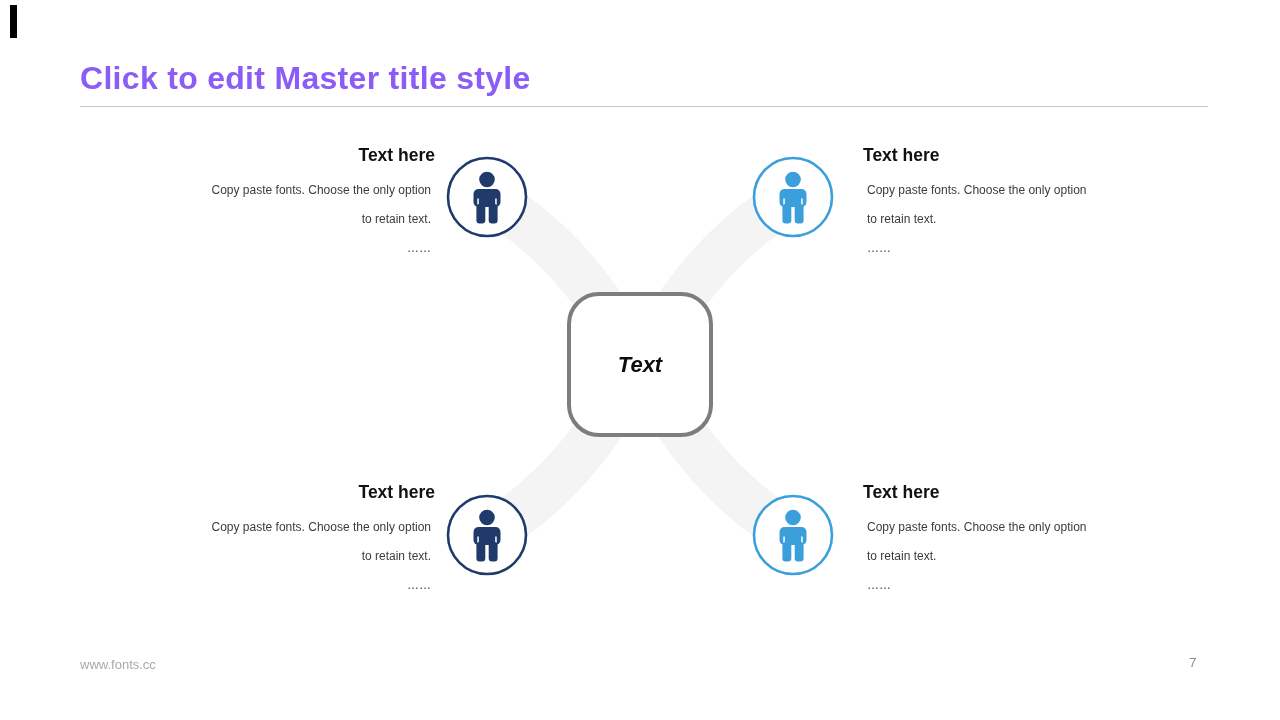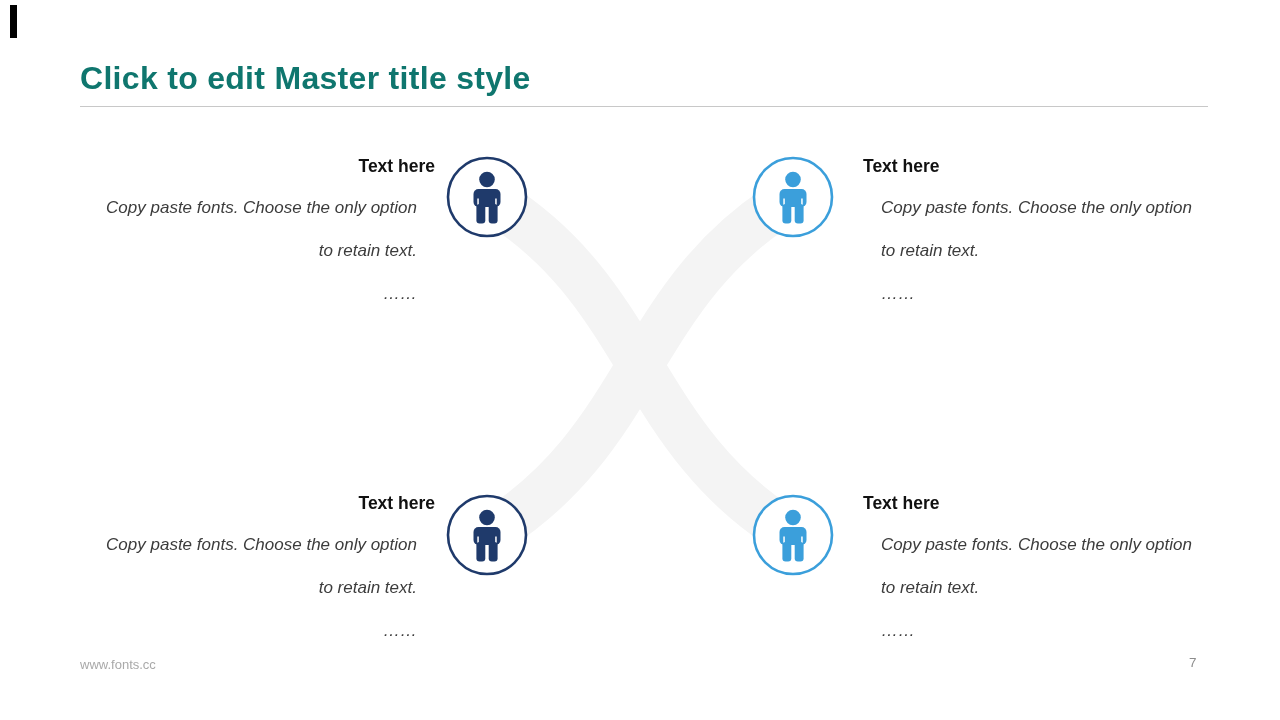--- a/index.html
+++ b/index.html
@@ -3,28 +3,28 @@
 <meta charset="utf-8">
 <style>
   html,body{margin:0;padding:0;}
   body{width:1280px;height:720px;background:#ffffff;overflow:hidden;
        font-family:"Liberation Sans", sans-serif;position:relative;}
   .slide{position:absolute;inset:0;background:#ffffff;}
 
   .corner-bar{position:absolute;left:10px;top:5px;width:7px;height:33px;background:#000;}
 
   .title{position:absolute;left:80px;top:60px;width:1130px;margin:0;
-         font-size:32px;font-weight:700;color:#0f766e;letter-spacing:.3px;}
+         font-size:32px;font-weight:700;color:#8b5cf6;letter-spacing:.3px;}
   .title-rule{position:absolute;left:80px;top:106px;width:1128px;height:1px;background:#c8c8c8;}
 
   .diagram-svg{position:absolute;left:0;top:0;z-index:1;}
 
   .quad{position:absolute;width:360px;z-index:2;}
-  .quad h3{margin:12px 0 12px 0;font-size:17.5px;font-weight:700;color:#111;}
-  .quad p{margin:18px;font-size:17px;line-height:25px;color:#3c3c3c;font-style:italic;}
+  .quad h3{margin:1px 0 12px 0;font-size:17.5px;font-weight:700;color:#111;}
+  .quad p{margin:4px;font-size:12px;line-height:25px;color:#3c3c3c;}
   .q-tl{left:75px;top:144px;text-align:right;}
   .q-tr{left:863px;top:144px;text-align:left;}
   .q-bl{left:75px;top:481px;text-align:right;}
   .q-br{left:863px;top:481px;text-align:left;}
 
   .center-shape{position:absolute;left:567px;top:292px;width:146px;height:145px;
       box-sizing:border-box;border:4px solid #7d7d7d;border-radius:32px;background:#fff;
       display:flex;align-items:center;justify-content:center;z-index:3;}
   .center-shape span{font-size:22px;font-weight:700;font-style:italic;color:#0d0d0d;}
 
@@ -98,17 +98,20 @@
     <p>……</p>
   </div>
 
   <div class="quad q-br">
     <h3>Text here</h3>
     <p>Copy paste fonts. Choose the only option</p>
     <p>to retain text.</p>
     <p>……</p>
   </div>
 
+  <div class="center-shape">
+    <span>Text</span>
+  </div>
 
   <div class="footer-url">www.fonts.cc</div>
   <div class="page-number">7</div>
 
 </div>
 
 </body></html>

